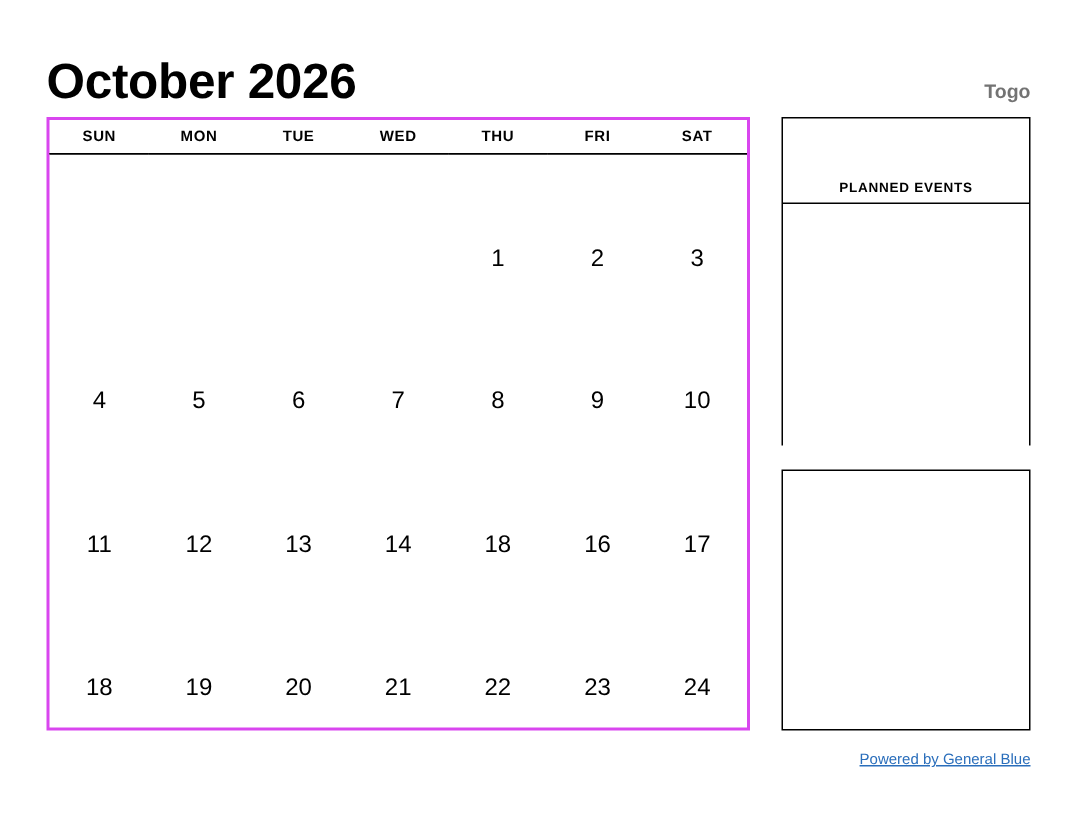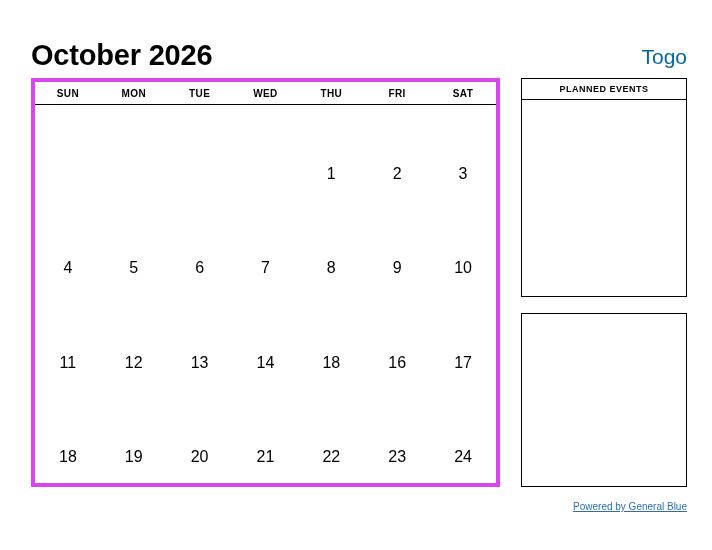--- a/index.html
+++ b/index.html
@@ -29,44 +29,44 @@
     position: absolute;
     left: 31px;
     top: 28px;
     width: 656px;
     height: 42px;
     display: flex;
     align-items: flex-end;
     justify-content: space-between;
   }
   .month-title {
-    font-size: 29px;
+    font-size: 33px;
     font-weight: bold;
     letter-spacing: -0.2px;
     line-height: 1;
     color: #000;
     white-space: nowrap;
   }
   .country-title {
-    font-size: 21px;
-    font-weight: normal;
+    font-size: 13px;
+    font-weight: bold;
     line-height: 1;
-    color: #0369a1;
+    color: #737373;
     white-space: nowrap;
     padding-bottom: 3px;
   }
 
   
   .calendar {
     position: absolute;
     left: 31px;
     top: 78px;
     width: 469px;
     height: 409px;
-    border: 4px solid #d946ef;
+    border: 2px solid #d946ef;
     box-sizing: border-box;
     background: #fff;
   }
   .cal-grid {
     width: 100%;
     height: 100%;
     border-collapse: collapse;
     table-layout: fixed;
   }
   .cal-grid th {
@@ -118,20 +118,21 @@
   .panel-head {
     height: 20px;
     border-bottom: 1px solid #000;
     display: flex;
     align-items: center;
     justify-content: center;
     font-size: 9px;
     font-weight: bold;
     letter-spacing: 0.5px;
     color: #000;
+    margin-top: 36px;
   }
   .panel-body {
     height: calc(100% - 21px);
     background: #fff;
   }
 
   
   .footer {
     position: absolute;
     left: 521px;

